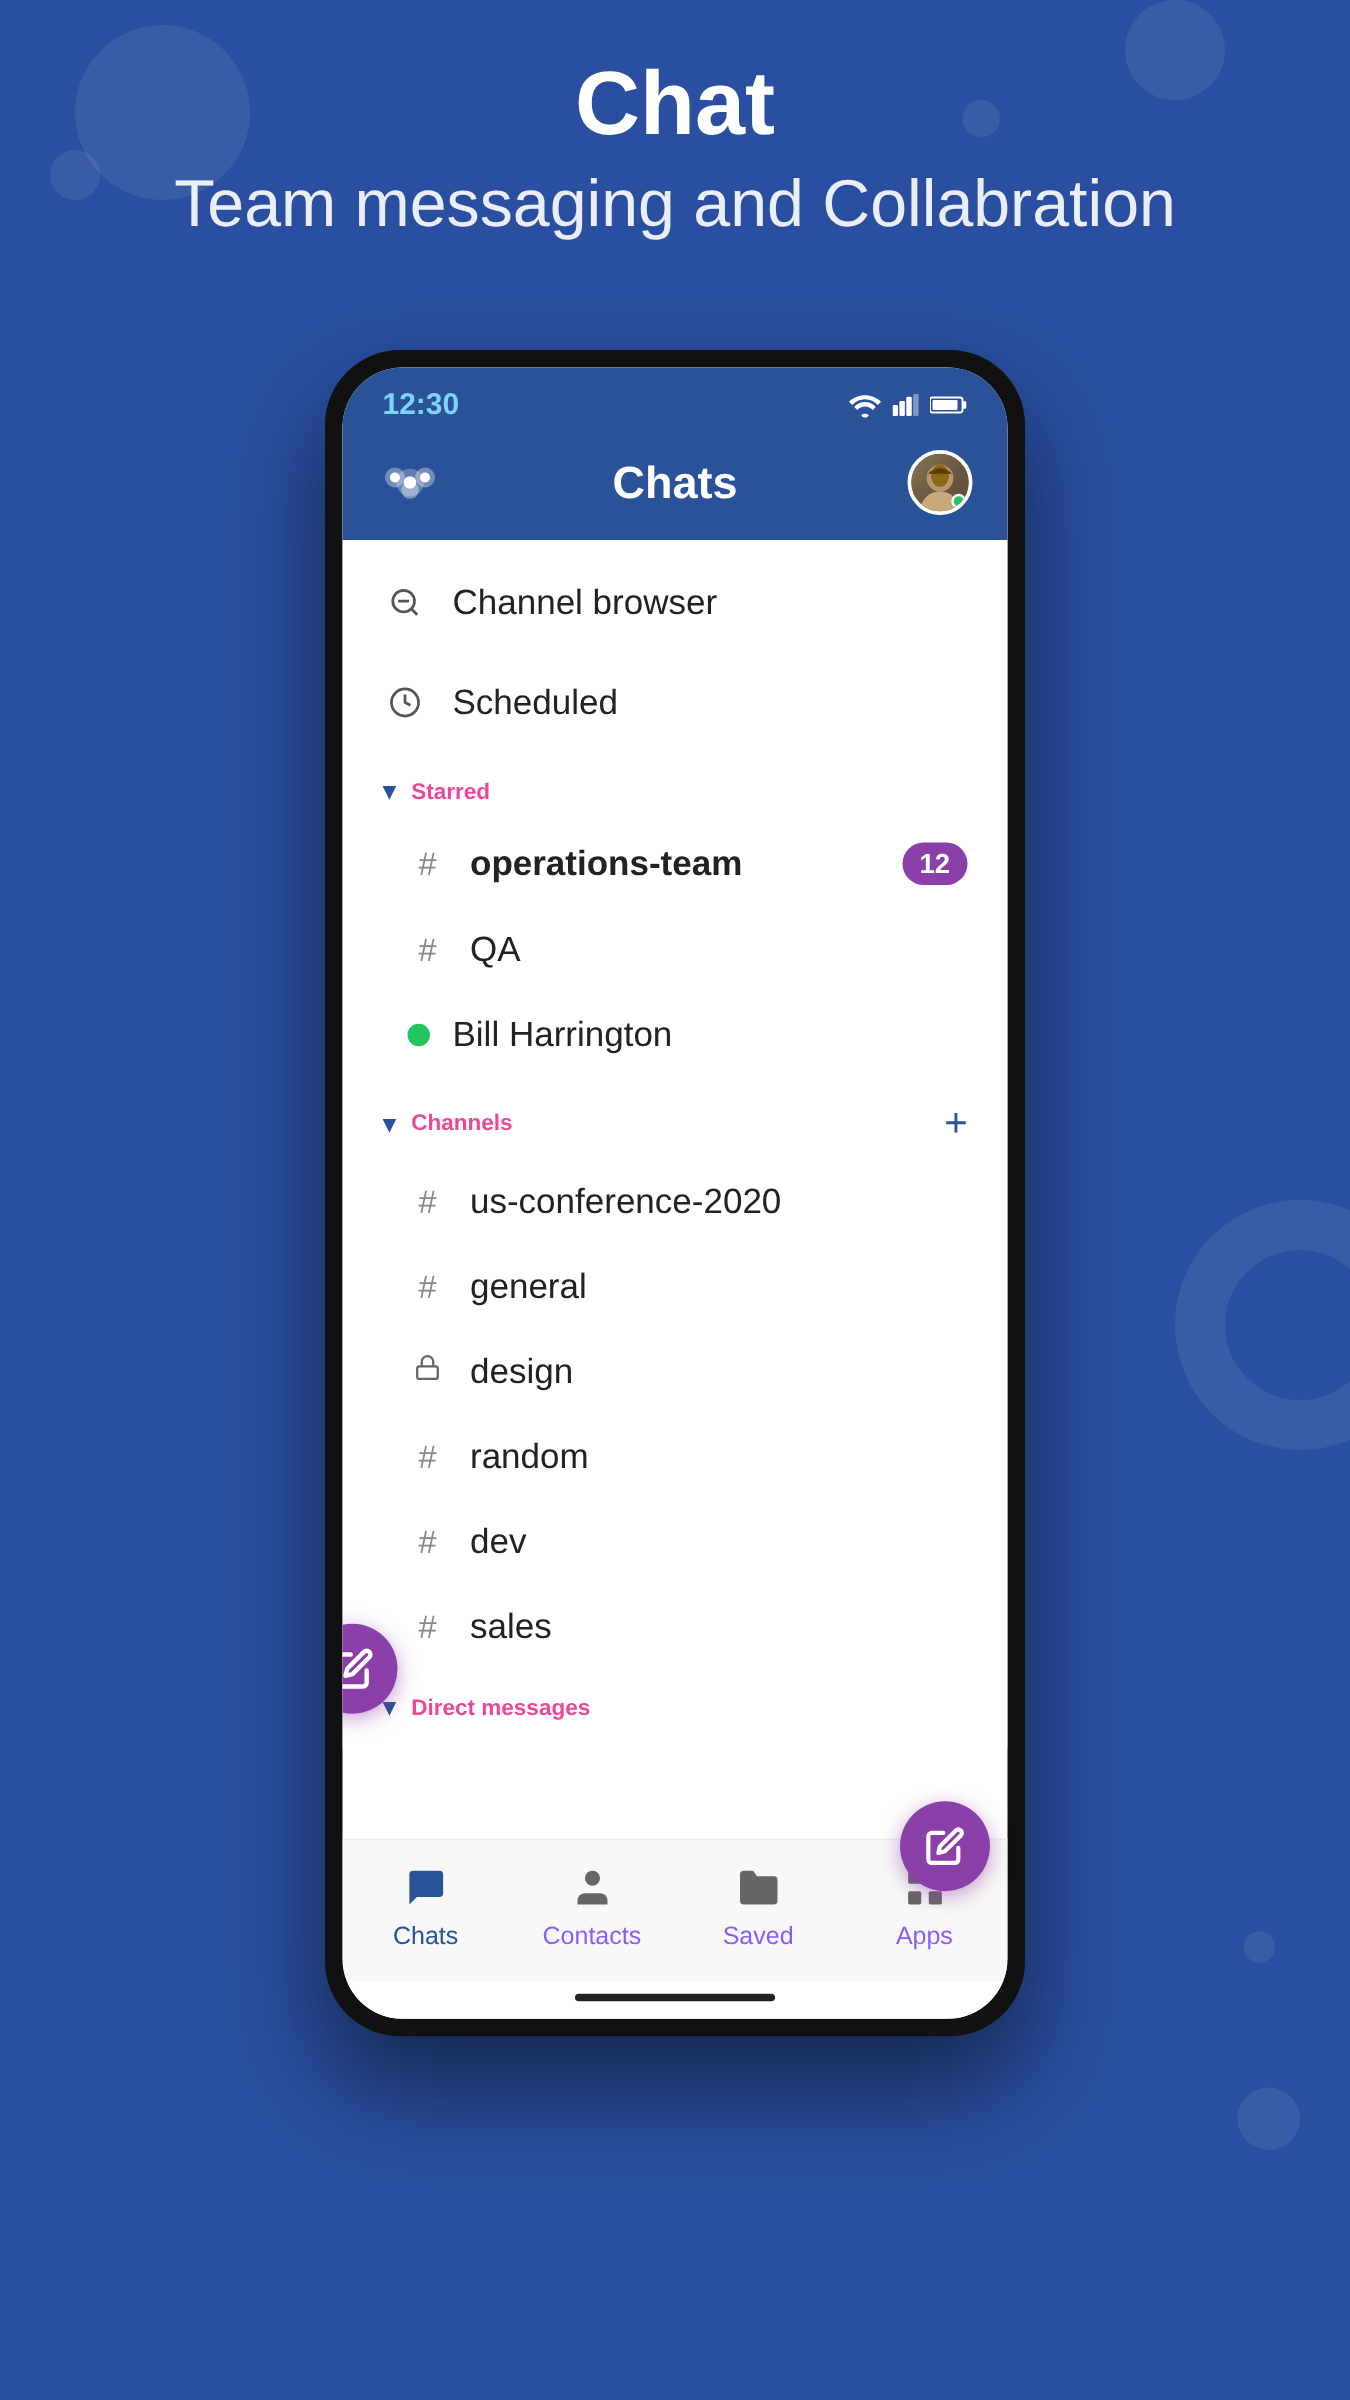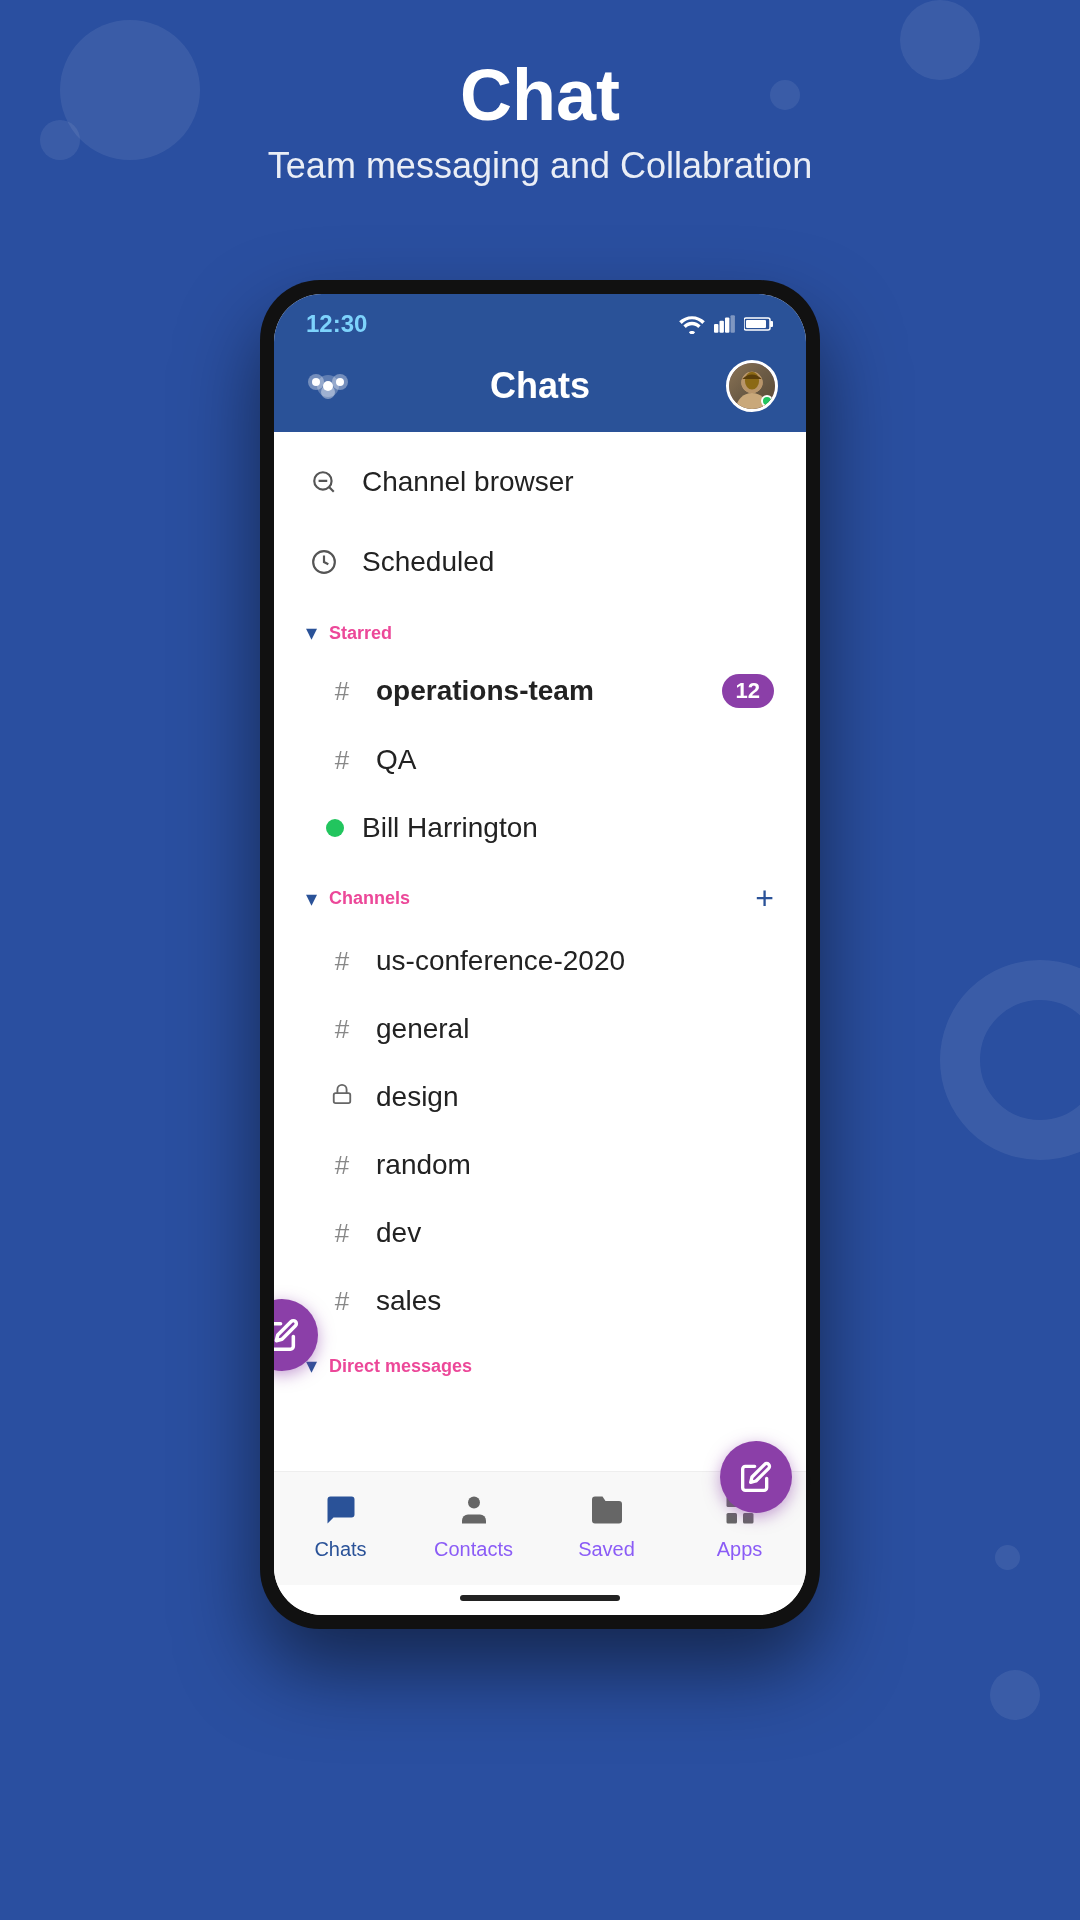--- a/index.html
+++ b/index.html
@@ -15,33 +15,33 @@
     
     .bg-circle {
       position: absolute;
       border-radius: 50%;
       background: rgba(255,255,255,0.08);
     }
 
     
     .hero-section {
       text-align: center;
-      padding-top: 56px;
+      padding-top: 44px;
       padding-bottom: 40px;
       position: relative;
       z-index: 1;
     }
     .hero-title {
       font-size: 72px;
       font-weight: 800;
       color: #fff;
       line-height: 1.1;
     }
     .hero-subtitle {
-      font-size: 36px;
+      font-size: 53px;
       font-weight: 400;
       color: rgba(255,255,255,0.9);
       margin-top: 10px;
     }
 
     
     .phone-wrapper {
       position: absolute;
       top: 280px;
       left: 50%;

